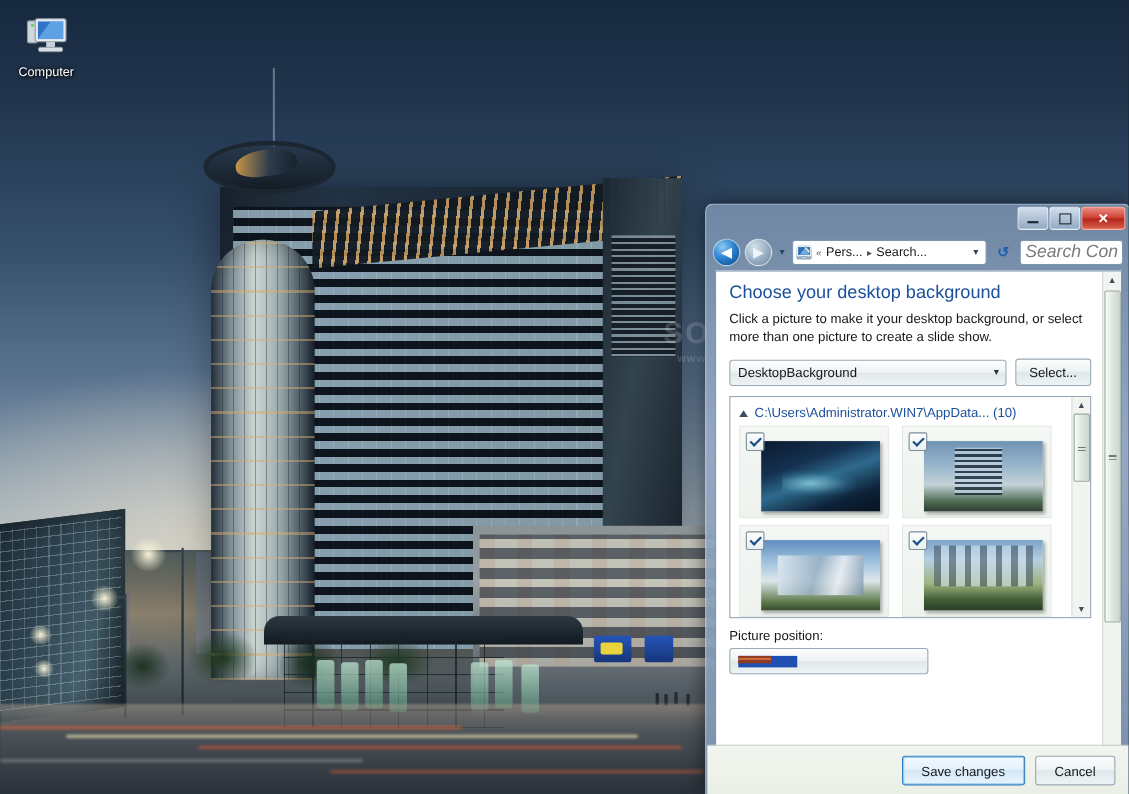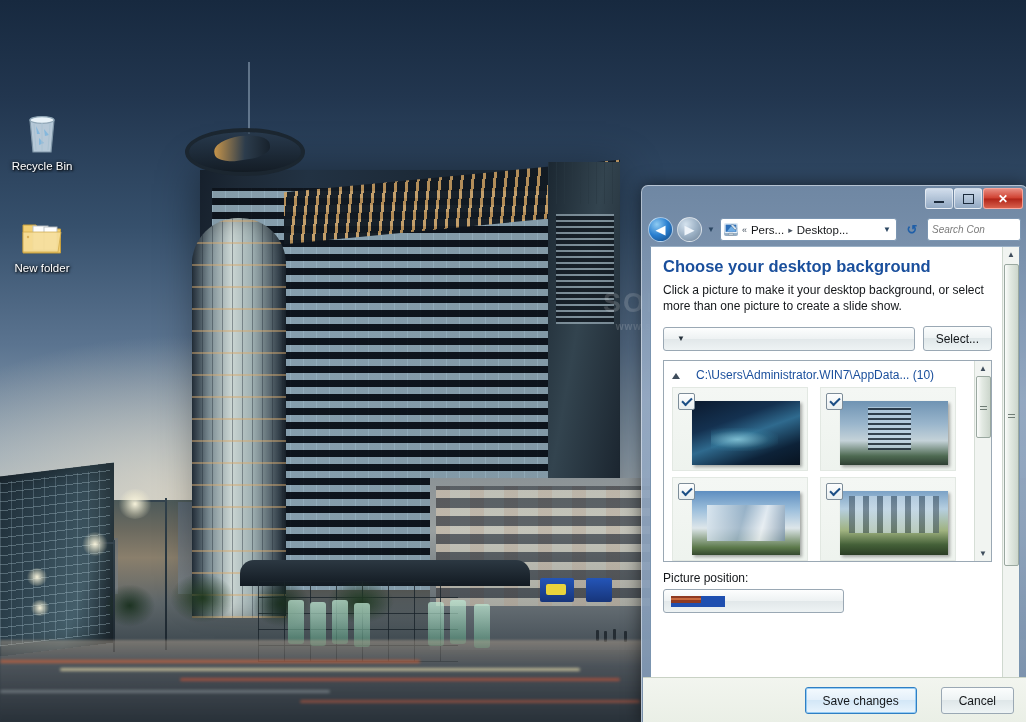--- a/index.html
+++ b/index.html
@@ -213,35 +213,35 @@
   .crumb-sep{font-size:9px;color:#46515e;}
   .addr-caret{margin-left:auto;font-size:8px;color:#2c4762;padding-right:2px;cursor:pointer;}
   .refresh{
     width:22px;height:21px;display:flex;align-items:center;justify-content:center;
     color:#1f5fa8;font-size:13px;font-weight:bold;cursor:pointer;
   }
   .searchbox{
     width:84px;height:21px;background:#fff;border:1px solid #7c96b2;border-radius:3px;
     display:flex;align-items:center;padding:0 4px;overflow:hidden;flex:none;
   }
-  .searchbox span{font-size:10px;color:#7b7b7b;font-style:italic;white-space:nowrap;}
+  .searchbox span{font-size:16px;color:#7b7b7b;font-style:italic;white-space:nowrap;}
 
   
   #pane{
     position:absolute;left:8px;top:60px;width:368px;height:477px;
     background:#fff;border:1px solid #7b95b0;border-top:1px solid #9ab0c6;
     display:flex;overflow:hidden;
   }
   #paneinner{flex:1;position:relative;overflow:hidden;}
   #content{
     position:absolute;left:0;top:0;width:100%;padding:10px 10px 0 12px;
     box-sizing:border-box;
   }
   h1.pagetitle{
-    margin:0 0 6px 0;font-size:16.5px;font-weight:bold;color:#1a4f9c;
+    margin:0 0 6px 0;font-size:16.5px;font-weight:normal;color:#1a4f9c;
     font-family:"Liberation Sans",sans-serif;
   }
   p.subtitle{margin:0 0 12px 0;font-size:12px;color:#14171a;line-height:16px;}
   .fieldlabel{font-size:12px;color:#14171a;margin-bottom:4px;}
 
   .row{display:flex;align-items:center;gap:8px;margin-bottom:9px;}
   .combo{
     height:22px;border:1px solid #9aa8b4;border-radius:3px;
     background:linear-gradient(180deg,#fdfefe 0%,#eef2f3 48%,#e2e8ea 52%,#eef3f4 100%);
     display:flex;align-items:center;padding:0 4px 0 7px;font-size:12px;color:#14171a;
@@ -257,21 +257,21 @@
     display:flex;align-items:center;justify-content:center;
   }
   .btnrow{display:flex;gap:8px;margin-bottom:10px;}
 
   
   .listbox{
     border:1px solid #9aa8b4;background:#fff;height:200px;
     display:flex;overflow:hidden;margin-bottom:9px;
   }
   .listmain{flex:1;padding:7px 6px 0 8px;overflow:hidden;position:relative;}
-  .grouphdr{display:flex;align-items:center;gap:16px;margin-bottom:5px;}
+  .grouphdr{display:flex;align-items:center;gap:6px;margin-bottom:5px;}
   .grouphdr .tri{
     width:0;height:0;border-left:4px solid transparent;border-right:4px solid transparent;
     border-bottom:6px solid #3f4d5c;margin-top:1px;cursor:pointer;
   }
   .grouphdr .gtext{font-size:12px;color:#1a4f9c;white-space:nowrap;}
   .thumbgrid{display:flex;flex-wrap:wrap;gap:6px 12px;}
   .thumbcell{
     width:136px;height:84px;position:relative;
     background:linear-gradient(180deg,#f4f7f4,#eef3ee);
     border:1px solid #e2e8e2;box-sizing:border-box;
@@ -322,21 +322,21 @@
   .grip{width:7px;height:6px;background:repeating-linear-gradient(0deg,#6f7c75 0 1px,transparent 1px 3px);}
 
   #outerpane-sb{
     width:16px;background:#f1f4f1;border-left:1px solid #cfd8cf;
     display:flex;flex-direction:column;align-items:center;flex:none;
   }
   #footer{
     position:absolute;left:1px;right:1px;bottom:0;height:46px;
     background:linear-gradient(180deg,#f2f5ef 0%,#eaefe6 100%);
     border-top:1px solid #c9d2c5;
-    display:flex;align-items:center;justify-content:flex-end;gap:24px;
+    display:flex;align-items:center;justify-content:flex-end;gap:9px;
     padding-right:12px;box-sizing:border-box;
   }
   .btn.primary{
     border:1px solid #2f7fc4;box-shadow:0 0 0 1px rgba(120,190,240,.75) inset;
     background:linear-gradient(180deg,#f4fafe 0%,#e4f0fa 46%,#d3e7f7 50%,#e9f4fd 100%);
   }
   #footer .btn{height:25px;padding:0 17px;}
 </style>
 </head>
 <body>
@@ -404,47 +404,36 @@
   <div class="streak" style="left:60px;top:668px;width:520px;background:#e0d7a8;"></div>
   <div class="streak" style="left:180px;top:678px;width:440px;background:#b8513a;"></div>
   <div class="streak" style="left:0;top:690px;width:330px;background:#9aa4aa;opacity:.5;"></div>
   <div class="streak" style="left:300px;top:700px;width:340px;background:#c85a3c;opacity:.55;"></div>
 
   <div class="watermark">
     <div class="wm1">SOFT</div>
     <div class="wm2">www.so...</div>
   </div>
 
-
-  <div class="dicon" style="left:2px;top:108px;">
+  <div class="dicon" style="left:2px;top:8px;">
     <div class="glyph">
-      <svg width="40" height="44" viewBox="0 0 40 44">
-        <path d="M8 8 L32 8 L29 40 L11 40 Z" fill="#cfe1ee" opacity=".85" stroke="#8fa6b6" stroke-width="1.2"></path>
-        <ellipse cx="20" cy="8" rx="12" ry="3.4" fill="#e8f2f8" stroke="#8fa6b6" stroke-width="1.2"></ellipse>
-        <path d="M14 14 l4 8 l-3 0 z M22 17 l5 6 l-4 1 z M17 26 l5 5 l-5 2 z" fill="#7fb6dd" opacity=".9"></path>
-        <path d="M12 12 L14 38" stroke="#aac2d2" stroke-width="1" fill="none"></path>
-        <path d="M20 11 L20 39" stroke="#aac2d2" stroke-width="1" fill="none"></path>
-        <path d="M28 12 L26 38" stroke="#aac2d2" stroke-width="1" fill="none"></path>
+      <svg width="44" height="42" viewBox="0 0 44 42">
+        <rect x="5" y="5" width="9" height="20" rx="1.5" fill="#cfd7de" stroke="#8c99a4" stroke-width="1"></rect>
+        <circle cx="9.5" cy="9" r="1.4" fill="#5fd35f"></circle>
+        <rect x="12" y="3" width="28" height="21" rx="2" fill="#e6ecf1" stroke="#8c99a4" stroke-width="1"></rect>
+        <rect x="14.5" y="5.5" width="23" height="16" fill="#2f74c8"></rect>
+        <path d="M14.5 21.5 L26 5.5 L37.5 5.5 L37.5 21.5 Z" fill="#6fb2ee" opacity="0.75"></path>
+        <rect x="22" y="24" width="8" height="6" fill="#c8d1d9"></rect>
+        <rect x="15" y="29" width="22" height="4" rx="1.5" fill="#d7dee4" stroke="#8c99a4" stroke-width=".8"></rect>
       </svg>
     </div>
-    <div class="dlabel">Recycle Bin</div>
-  </div>
-
-  <div class="dicon" style="left:2px;top:210px;">
-    <div class="glyph">
-      <svg width="44" height="40" viewBox="0 0 44 40">
-        <path d="M3 7 h13 l3.5 4 h21 v24 h-37.5 z" fill="#f2cf73" stroke="#c79f3c" stroke-width="1"></path>
-        <rect x="13" y="8" width="15" height="24" fill="#fdfdfd" stroke="#b9bfc4" stroke-width=".9"></rect>
-        <rect x="24" y="9" width="13" height="23" fill="#ffffff" stroke="#b9bfc4" stroke-width=".9"></rect>
-        <path d="M3 14 h38 l-3 20 h-35 z" fill="#f6dd96" opacity=".92" stroke="#cfa84a" stroke-width=".8"></path>
-        <circle cx="8" cy="19" r="1.2" fill="#d8b05a"></circle>
-      </svg>
-    </div>
-    <div class="dlabel">New folder</div>
-  </div>
+    <div class="dlabel">Computer</div>
+  </div>
+
+
 
 </div>
 
 <div id="win">
 
   <div id="titlebar">
     <div class="wbtns">
       <div class="wbtn">
           <div class="bar"></div>
         </div>
@@ -466,40 +455,41 @@
           <rect x="0.5" y="0.5" width="13" height="9.5" rx="1" fill="#e8f0f7" stroke="#5d7governance"></rect>
           <rect x="1.6" y="1.6" width="10.8" height="7.2" fill="#2d6fb8"></rect>
           <path d="M3 8.6 L7 3.4 L11.6 3.4 L11.6 8.6 Z" fill="#7dbcf0" opacity=".8"></path>
           <path d="M8.5 1 L12.8 5.6 L11 7 L7 2.6 Z" fill="#d7e4ef" stroke="#4a6a8a" stroke-width=".5"></path>
           <rect x="4.6" y="10.2" width="4.8" height="2.3" rx=".6" fill="#c3ced8" stroke="#7b8b99" stroke-width=".5"></rect>
         </svg>
       </span>
       <span class="crumb-sep">«</span>
       <span class="crumb">Pers...</span>
       <span class="crumb-sep">▸</span>
-      <span class="crumb">Desktop...</span>
+      <span class="crumb">Search...</span>
       <span class="addr-caret">▼</span>
     </div>
 
     <div class="refresh">↺</div>
 
     <div class="searchbox">
       <span>Search Con</span>
     </div>
   </div>
 
   <div id="pane">
     <div id="paneinner">
       <div id="content">
 
         <h1 class="pagetitle">Choose your desktop background</h1>
         <p class="subtitle">Click a picture to make it your desktop background, or select more than one picture to create a slide show.</p>
 
         <div class="row">
           <div class="combo" id="loc-combo">
+            <span class="cval">DesktopBackground</span>
             <span class="carrow">▼</span>
           </div>
           <div class="btn">Select...</div>
         </div>
 
 
         <div class="listbox">
           <div class="listmain">
             <div class="grouphdr">
               <span class="tri"></span>

